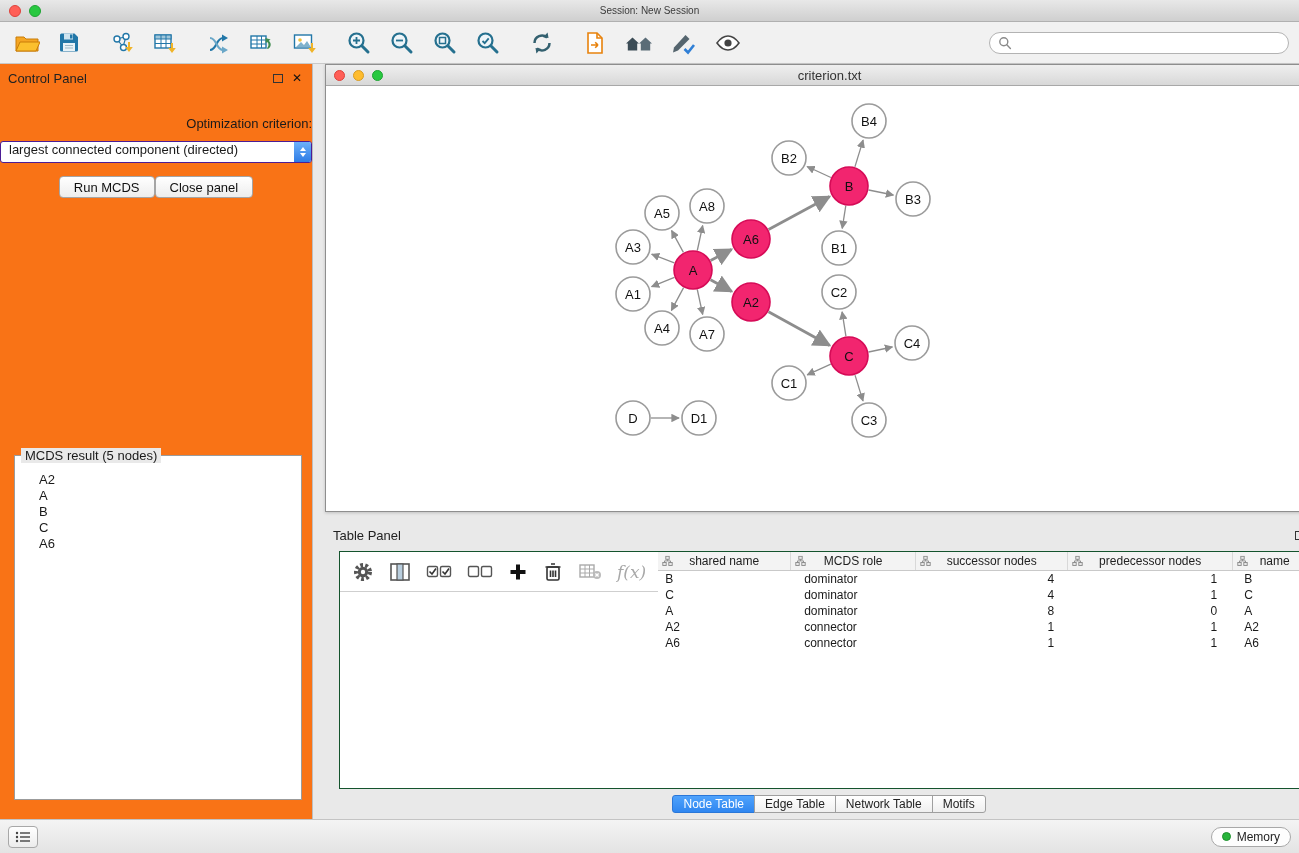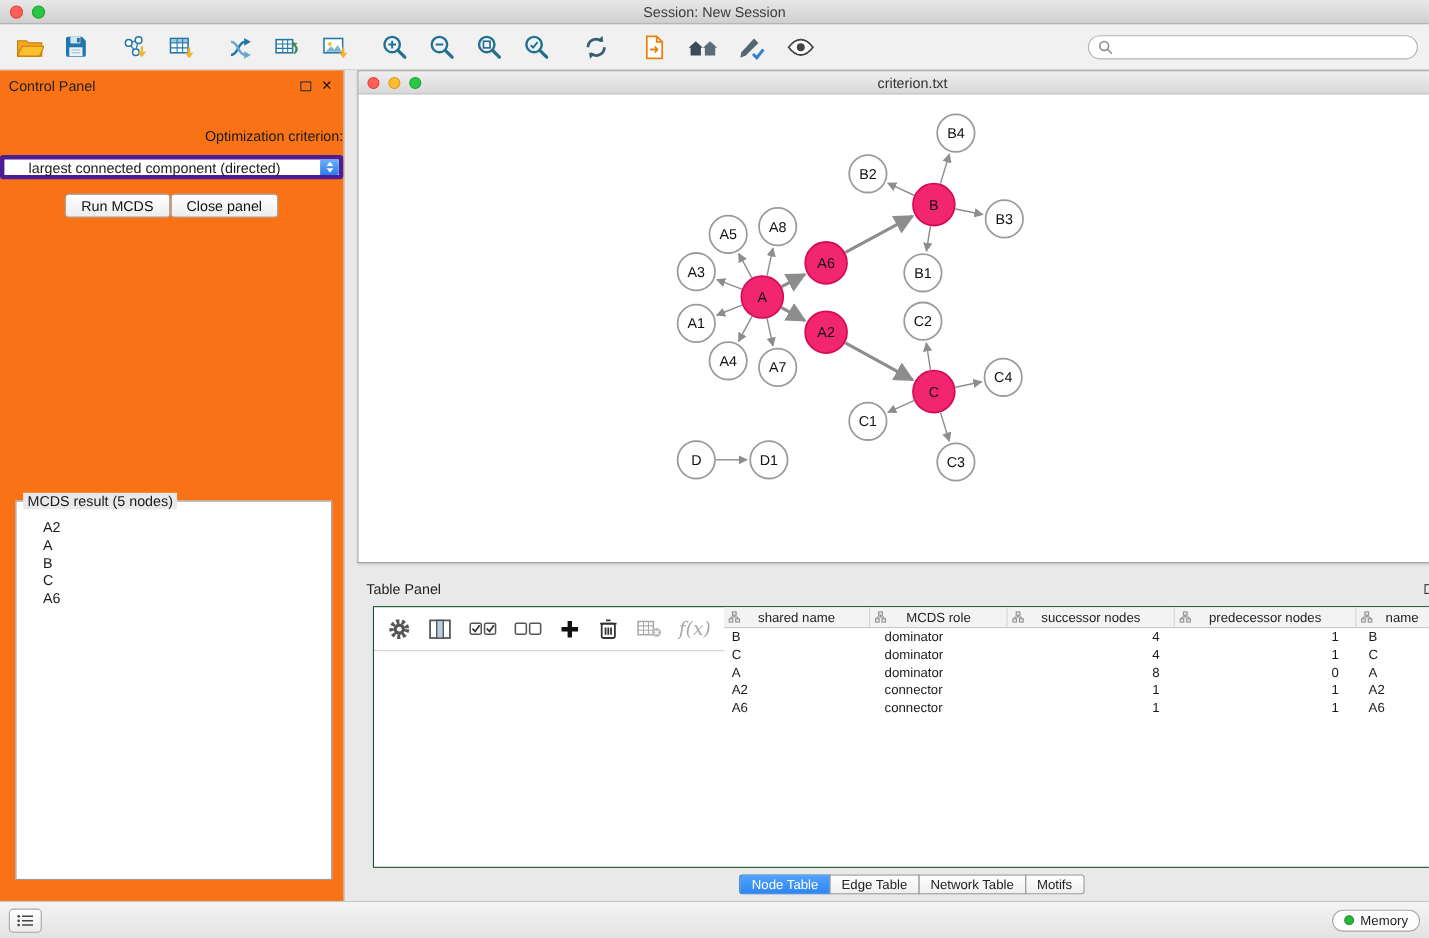--- a/index.html
+++ b/index.html
@@ -6,21 +6,21 @@
   html,body{width:1299px;height:853px;overflow:hidden}
   body{font-family:"Liberation Sans","DejaVu Sans",sans-serif;background:#e9e9e9;font-size:13px;color:#1a1a1a}
 
   
   .titlebar{height:22px;background:linear-gradient(#e8e8e8,#cfcfcf);border-bottom:1px solid #b0b0b0;position:relative;display:flex;align-items:center}
   .traffic{position:absolute;left:9px;top:5px;display:flex;gap:8px}
   .tl{width:12px;height:12px;border-radius:50%;display:inline-block}
   .tl.red{background:#ff5f57;border:1px solid #de423c}
   .tl.yellow{background:#febc2e;border:1px solid #d89c22}
   .tl.green{background:#28c840;border:1px solid #1ea433}
-  .win-title{width:100%;text-align:center;font-size:13px;color:#3c3c3c}
+  .win-title{width:100%;text-align:center;font-size:10px;color:#3c3c3c}
 
   
   .toolbar{height:42px;background:#f1f1f1;border-bottom:1px solid #c9c9c9;display:flex;align-items:center;padding:0 10px 0 14px}
   #tb{display:flex;align-items:center}
   .tb-group{display:flex;align-items:center;gap:17px;margin-right:28px}
   .tb-btn{display:flex;align-items:center;justify-content:center;cursor:default}
   .search-box{margin-left:auto;width:300px;height:22px;border:1px solid #b3b3b3;border-radius:11px;background:#fff;display:flex;align-items:center;padding:0 8px;gap:5px}
   .search-box input{border:none;outline:none;flex:1;font-size:12px;font-family:inherit;background:transparent}
 
   
@@ -35,21 +35,21 @@
   .x-btn{font-size:12px;font-weight:bold;color:#111;line-height:1}
 
   
   #cp-tabs{display:flex;justify-content:center;margin-top:3px}
   .cp-tab{padding:2px 13px;font-size:13px;border:1px solid #a3a3a3;background:linear-gradient(#ffffff,#f0f0f0);margin-left:-1px;color:#222}
   .cp-tab.first{border-radius:4px 0 0 4px}
   .cp-tab.last{border-radius:0 4px 4px 0}
   .cp-tab.active{background:linear-gradient(#4fa3fc,#2f86f0);border-color:#2a77d8;color:#fff}
 
   .opt-label{text-align:right;margin-top:24px;font-size:13px}
-  .dropdown{margin:10px auto 0;width:312px;height:22px;background:#fff;border:4px solid #4c1d95;border-radius:3px;display:flex;align-items:center;padding-left:22px;font-size:13px;position:relative}
+  .dropdown{margin:10px auto 0;width:312px;height:22px;background:#fff;border:1px solid #4c1d95;border-radius:3px;display:flex;padding-left:8px;font-size:13px;position:relative}
   .dd-stepper{margin-left:auto;width:17px;height:100%;background:linear-gradient(#6db1fb,#2e7ce5);border-radius:0 2px 2px 0;display:flex;flex-direction:column;align-items:center;justify-content:center;gap:2px}
   .dd-stepper i{display:block;width:0;height:0;border-left:3.5px solid transparent;border-right:3.5px solid transparent}
   .dd-stepper .up{border-bottom:4.5px solid #fff}
   .dd-stepper .dn{border-top:4.5px solid #fff}
 
   .btn-row{display:flex;justify-content:center;margin-top:13px}
   .std-btn{font-family:inherit;font-size:13px;height:22px;padding:0 14px;background:linear-gradient(#ffffff,#ededed);border:1px solid #a5a5a5;border-radius:4px;color:#111}
 
   .result-box{position:absolute;left:14px;right:10px;top:391px;bottom:19px;border:1px solid #9b9b9b;background:#fff;padding:16px 22px 6px}
   .result-legend{position:absolute;top:-8px;left:6px;background:#e9e9e9;padding:0 4px;font-size:13px}

